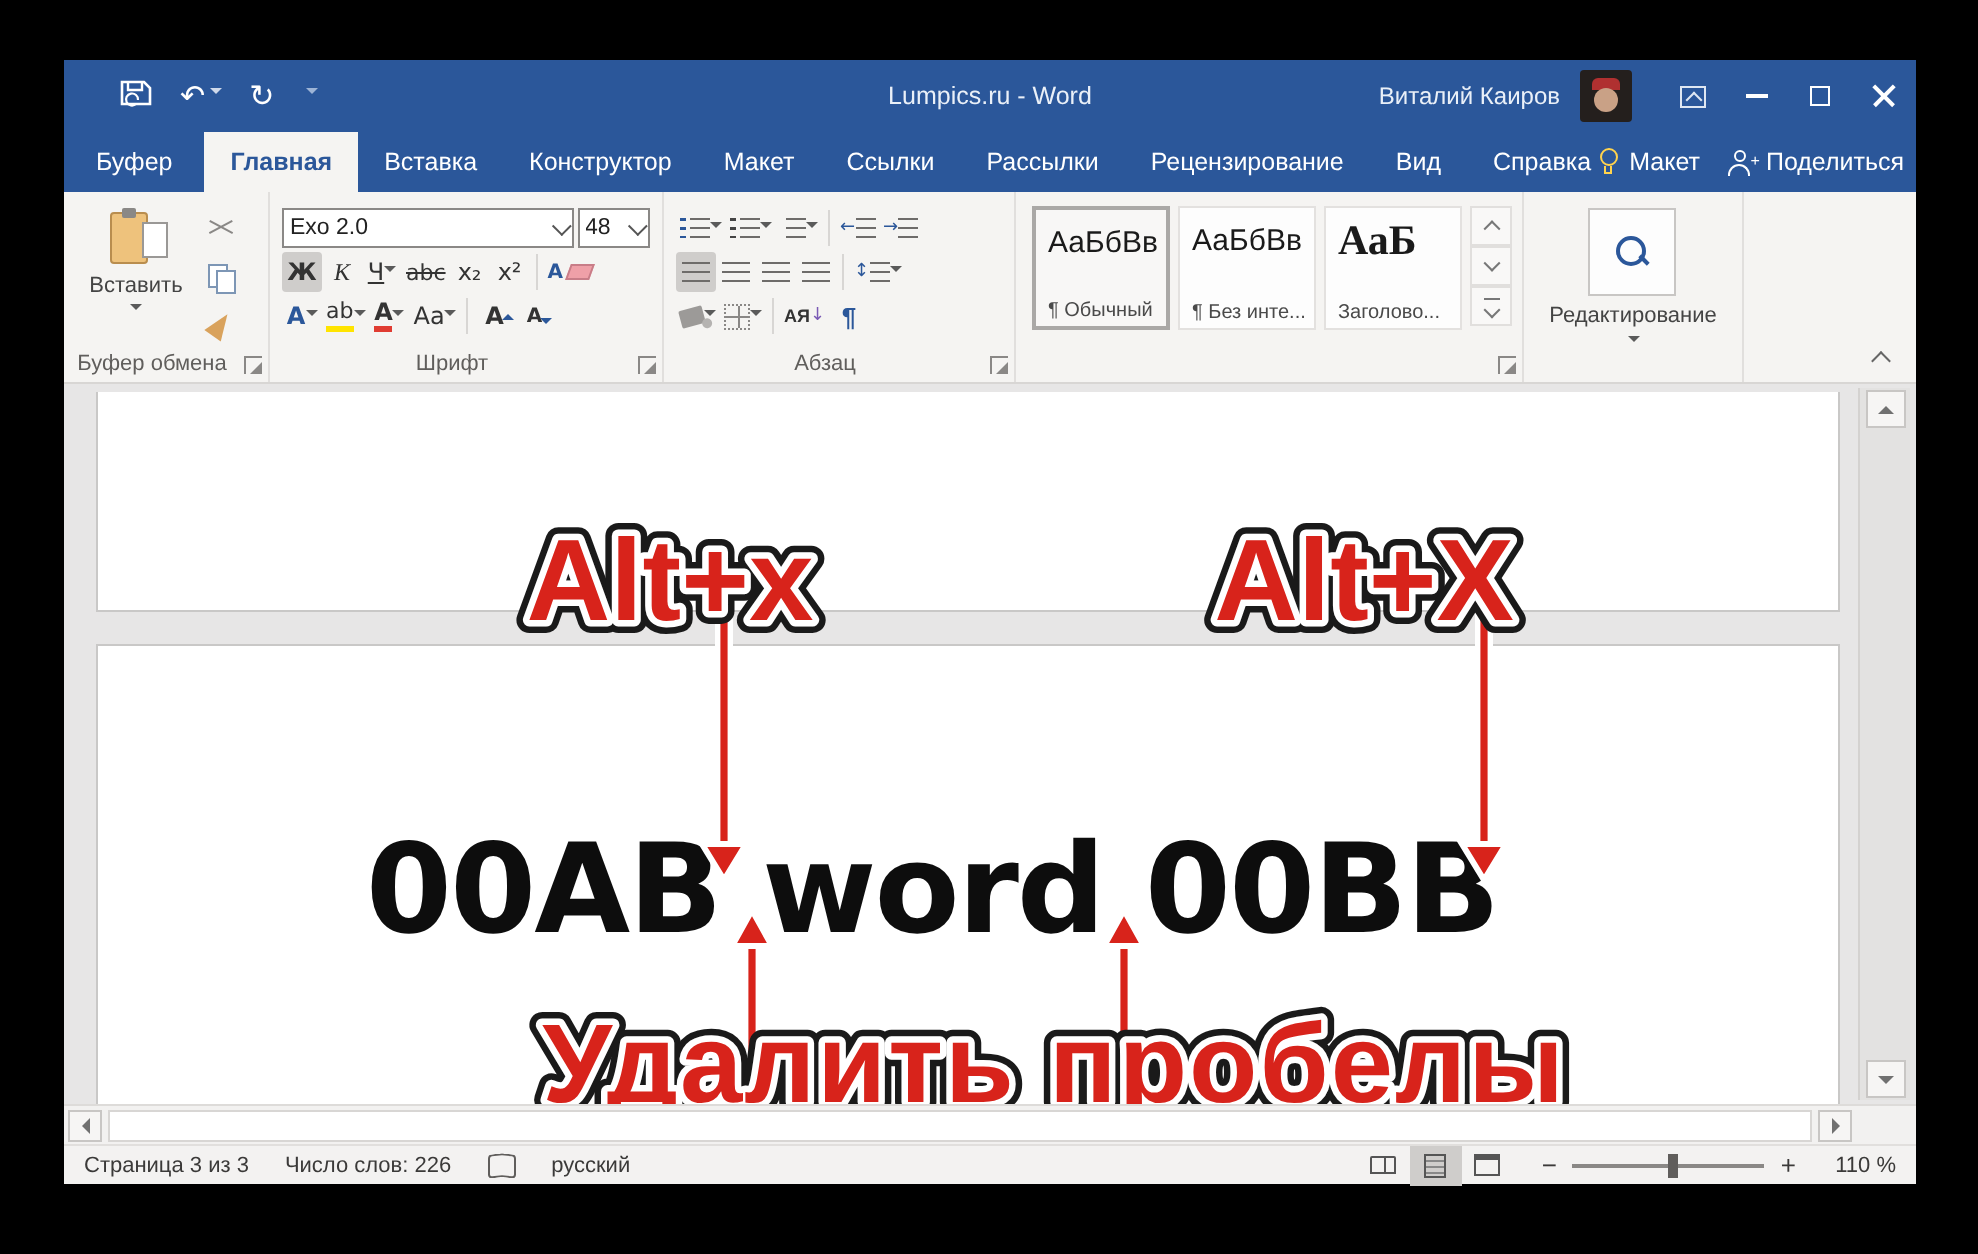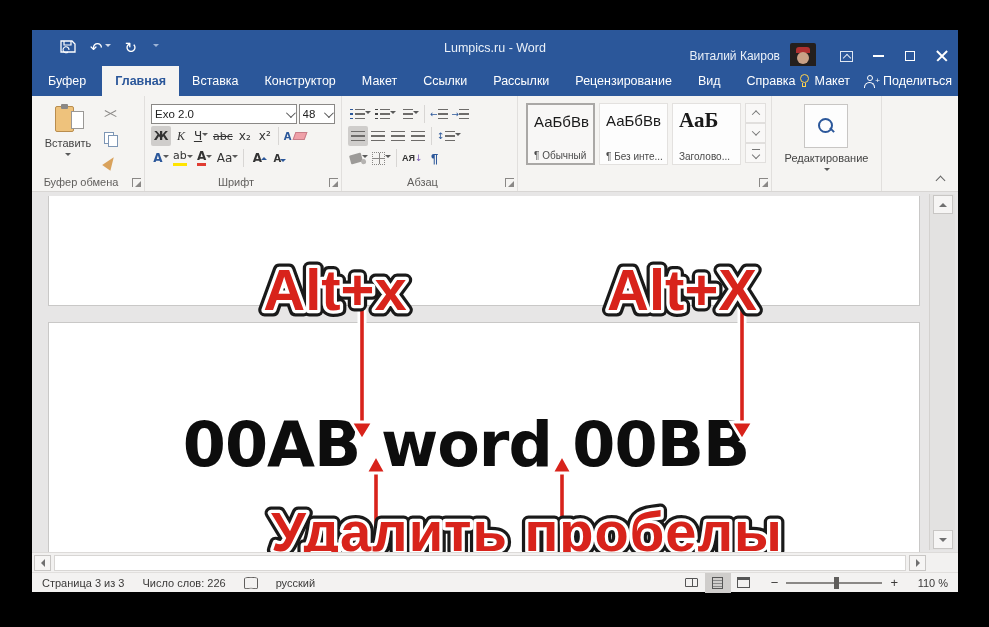--- a/index.html
+++ b/index.html
@@ -6,21 +6,21 @@
   html,body{width:989px;height:627px;}
   body{background:#000;position:relative;font-family:"Liberation Sans","DejaVu Sans",sans-serif;overflow:hidden;}
   .window{position:absolute;left:32px;top:30px;width:926px;height:562px;background:#f5f4f2;}
 
   
   .titlebar{height:36px;background:#2b579a;position:relative;display:flex;align-items:center;color:#fff;}
   .qat{display:flex;align-items:center;gap:14px;margin-left:28px;font-family:"DejaVu Sans",sans-serif;font-size:15px;color:#fff;}
   .qat .g{cursor:default;}
   .qat .ddsm{display:inline-block;border:3px solid transparent;border-top-color:#cfd9ea;margin-left:2px;vertical-align:3px;}
   .win-title{position:absolute;left:0;right:0;text-align:center;font-size:12.5px;color:#eaf0f8;pointer-events:none;}
-  .tb-right{position:absolute;right:0;top:8px;height:36px;display:flex;align-items:center;}
+  .tb-right{position:absolute;right:0;top:0;height:36px;display:flex;align-items:center;}
   .user-name{font-size:12px;color:#eaf0f8;margin-right:10px;}
   .avatar{width:26px;height:26px;background:#241f1d;border-radius:2px;position:relative;overflow:hidden;margin-right:14px;}
   .avatar .face{position:absolute;left:7px;top:9px;width:12px;height:12px;border-radius:50%;background:#c9a186;}
   .avatar .cap{position:absolute;left:6px;top:4px;width:14px;height:6px;border-radius:3px 3px 0 0;background:#b03030;}
   .caption-btn{width:32px;height:36px;display:flex;align-items:center;justify-content:center;color:#fff;}
   .ribopts{width:13px;height:11px;border:1px solid #dfe7f2;position:relative;}
   .ribopts:after{content:"";position:absolute;left:3px;top:3px;width:5px;height:5px;border-left:1.5px solid #dfe7f2;border-top:1.5px solid #dfe7f2;transform:rotate(45deg);}
   .mini-line{width:11px;height:1.5px;background:#fff;}
   .maxi-box{width:10px;height:10px;border:1.5px solid #fff;}
   .close-x{position:relative;width:12px;height:12px;}
@@ -47,21 +47,21 @@
   .rgroup{position:relative;border-right:1px solid #e1dfdd;height:100%;}
   .rgroup .glabel{position:absolute;bottom:3px;left:0;right:14px;text-align:center;color:#605e5c;font-size:11px;white-space:nowrap;}
   .launcher{position:absolute;right:3px;bottom:4px;width:9px;height:9px;border-left:1px solid #8a8886;border-top:1px solid #8a8886;}
   .launcher:after{content:"";position:absolute;right:0;bottom:0;border:3px solid transparent;border-right-color:#8a8886;border-bottom-color:#8a8886;}
   .dd{display:inline-block;border:3.2px solid transparent;border-top-color:#5a5a5a;vertical-align:middle;}
   .btn{display:flex;align-items:center;justify-content:center;height:20px;min-width:20px;padding:0 2px;border-radius:2px;}
   .btn.pressed{background:#cfcdcb;}
   .vr{width:1px;background:#d8d6d4;height:18px;margin:0 3px;}
 
   
-  .g-clip{width:113px;}
+  .g-clip{width:103px;}
   .paste-big{position:absolute;left:10px;top:8px;width:52px;text-align:center;}
   .clip-ico{width:26px;height:30px;margin:0 auto;position:relative;}
   .clip-ico .board{position:absolute;left:0;top:2px;width:19px;height:26px;background:#eec27c;border:1px solid #b98d4e;border-radius:2px;}
   .clip-ico .clip{position:absolute;left:6px;top:0;width:7px;height:5px;background:#8a8886;border-radius:1px;}
   .clip-ico .page{position:absolute;right:0;top:7px;width:13px;height:18px;background:#fff;border:1px solid #9a9896;}
   .paste-big .lbl{margin-top:3px;font-size:11px;color:#444;}
   .clip-mini{position:absolute;left:68px;top:8px;display:flex;flex-direction:column;gap:4px;}
   .ico-scissors{position:relative;width:15px;height:13px;}
   .ico-scissors:before,.ico-scissors:after{content:"";position:absolute;left:1px;top:5px;width:13px;height:1.4px;background:#8a8886;}
   .ico-scissors:before{transform:rotate(28deg);} .ico-scissors:after{transform:rotate(-28deg);}

